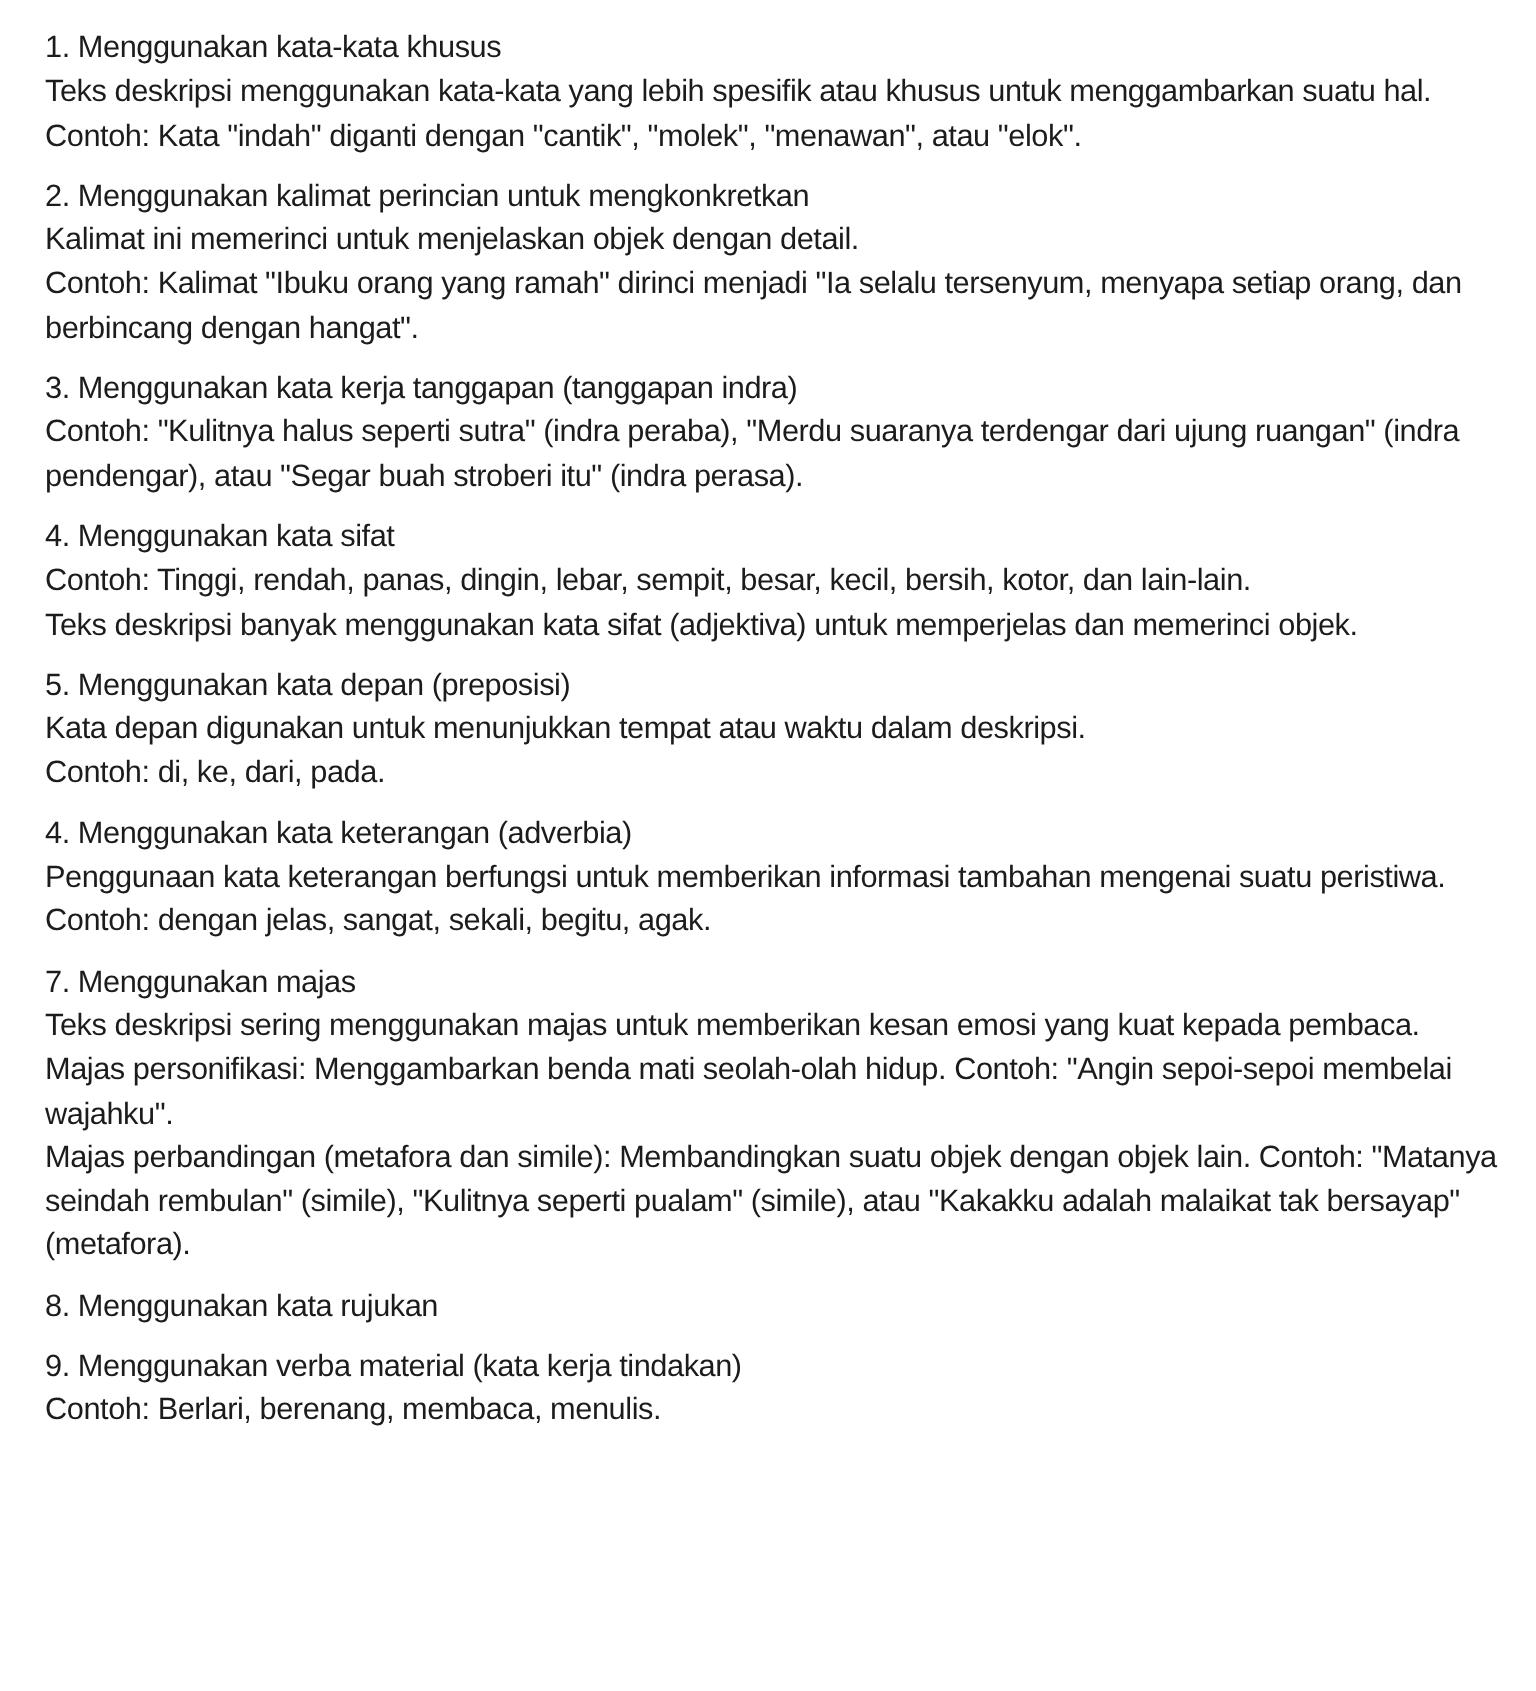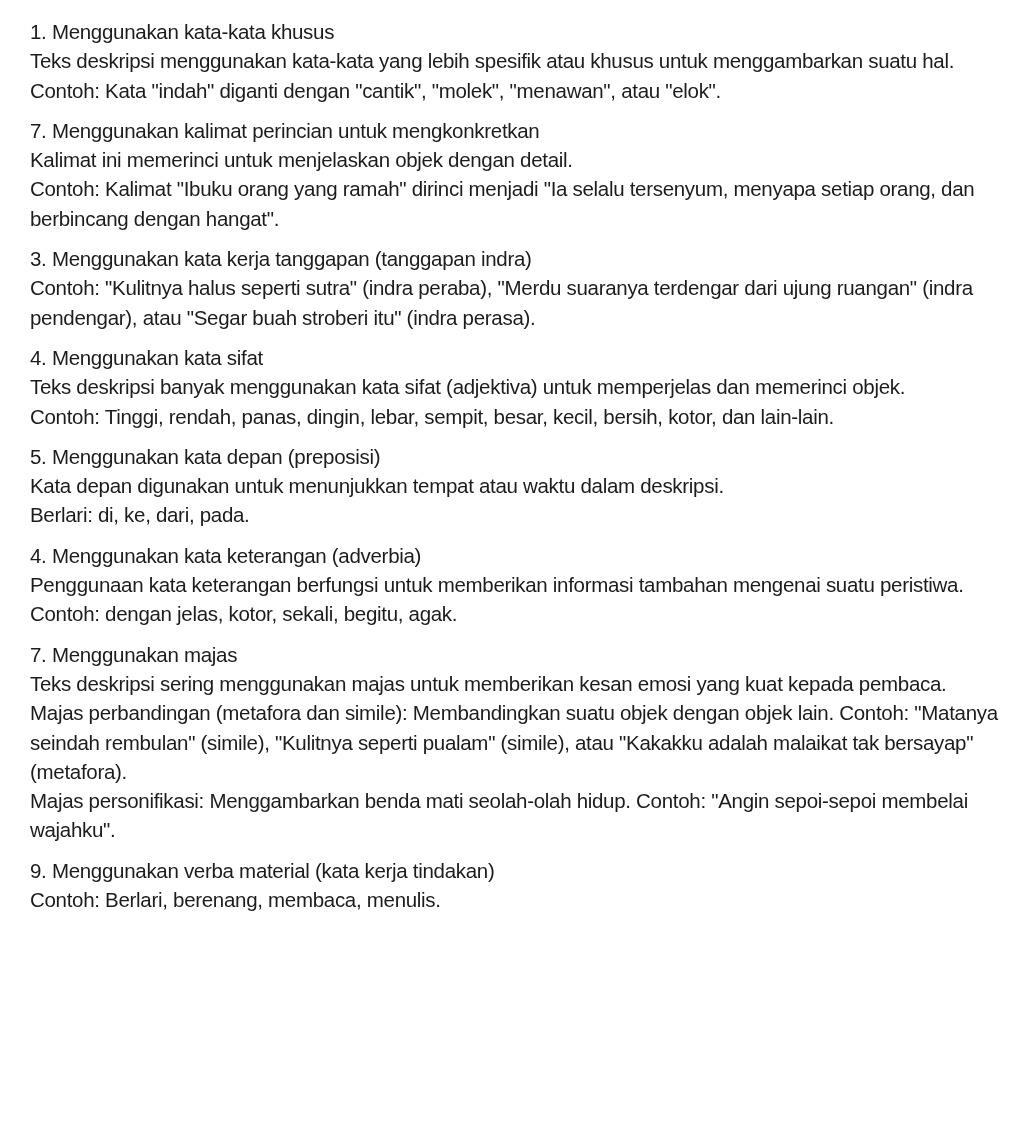--- a/index.html
+++ b/index.html
@@ -39,49 +39,50 @@
 <body>
 
 <div class="page">
   <div class="doc">
       <div class="section">
         <div class="para">1. Menggunakan kata-kata khusus</div>
         <div class="para">Teks deskripsi menggunakan kata-kata yang lebih spesifik atau khusus untuk menggambarkan suatu hal.</div>
         <div class="para">Contoh: Kata "indah" diganti dengan "cantik", "molek", "menawan", atau "elok".</div>
       </div>
       <div class="section">
-        <div class="para">7. Menggunakan kalimat perincian untuk mengkonkretkan</div>
+        <div class="para">2. Menggunakan kalimat perincian untuk mengkonkretkan</div>
         <div class="para">Kalimat ini memerinci untuk menjelaskan objek dengan detail.</div>
         <div class="para">Contoh: Kalimat "Ibuku orang yang ramah" dirinci menjadi "Ia selalu tersenyum, menyapa setiap orang, dan berbincang dengan hangat".</div>
       </div>
       <div class="section">
         <div class="para">3. Menggunakan kata kerja tanggapan (tanggapan indra)</div>
         <div class="para">Contoh: "Kulitnya halus seperti sutra" (indra peraba), "Merdu suaranya terdengar dari ujung ruangan" (indra pendengar), atau "Segar buah stroberi itu" (indra perasa).</div>
       </div>
       <div class="section">
         <div class="para">4. Menggunakan kata sifat</div>
+        <div class="para">Contoh: Tinggi, rendah, panas, dingin, lebar, sempit, besar, kecil, bersih, kotor, dan lain-lain.</div>
         <div class="para">Teks deskripsi banyak menggunakan kata sifat (adjektiva) untuk memperjelas dan memerinci objek.</div>
-        <div class="para">Contoh: Tinggi, rendah, panas, dingin, lebar, sempit, besar, kecil, bersih, kotor, dan lain-lain.</div>
       </div>
       <div class="section">
         <div class="para">5. Menggunakan kata depan (preposisi)</div>
         <div class="para">Kata depan digunakan untuk menunjukkan tempat atau waktu dalam deskripsi.</div>
-        <div class="para">Berlari: di, ke, dari, pada.</div>
+        <div class="para">Contoh: di, ke, dari, pada.</div>
       </div>
       <div class="section">
         <div class="para">4. Menggunakan kata keterangan (adverbia)</div>
         <div class="para">Penggunaan kata keterangan berfungsi untuk memberikan informasi tambahan mengenai suatu peristiwa.</div>
-        <div class="para">Contoh: dengan jelas, kotor, sekali, begitu, agak.</div>
+        <div class="para">Contoh: dengan jelas, sangat, sekali, begitu, agak.</div>
       </div>
       <div class="section">
         <div class="para">7. Menggunakan majas</div>
         <div class="para">Teks deskripsi sering menggunakan majas untuk memberikan kesan emosi yang kuat kepada pembaca.</div>
+        <div class="para">Majas personifikasi: Menggambarkan benda mati seolah-olah hidup. Contoh: "Angin sepoi-sepoi membelai wajahku".</div>
         <div class="para">Majas perbandingan (metafora dan simile): Membandingkan suatu objek dengan objek lain. Contoh: "Matanya seindah rembulan" (simile), "Kulitnya seperti pualam" (simile), atau "Kakakku adalah malaikat tak bersayap" (metafora).</div>
-        <div class="para">Majas personifikasi: Menggambarkan benda mati seolah-olah hidup. Contoh: "Angin sepoi-sepoi membelai wajahku".</div>
       </div>
       <div class="section">
+        <div class="para">8. Menggunakan kata rujukan</div>
       </div>
       <div class="section">
         <div class="para">9. Menggunakan verba material (kata kerja tindakan)</div>
         <div class="para">Contoh: Berlari, berenang, membaca, menulis.</div>
       </div>
     </div>
 </div>
 
 </body></html>

